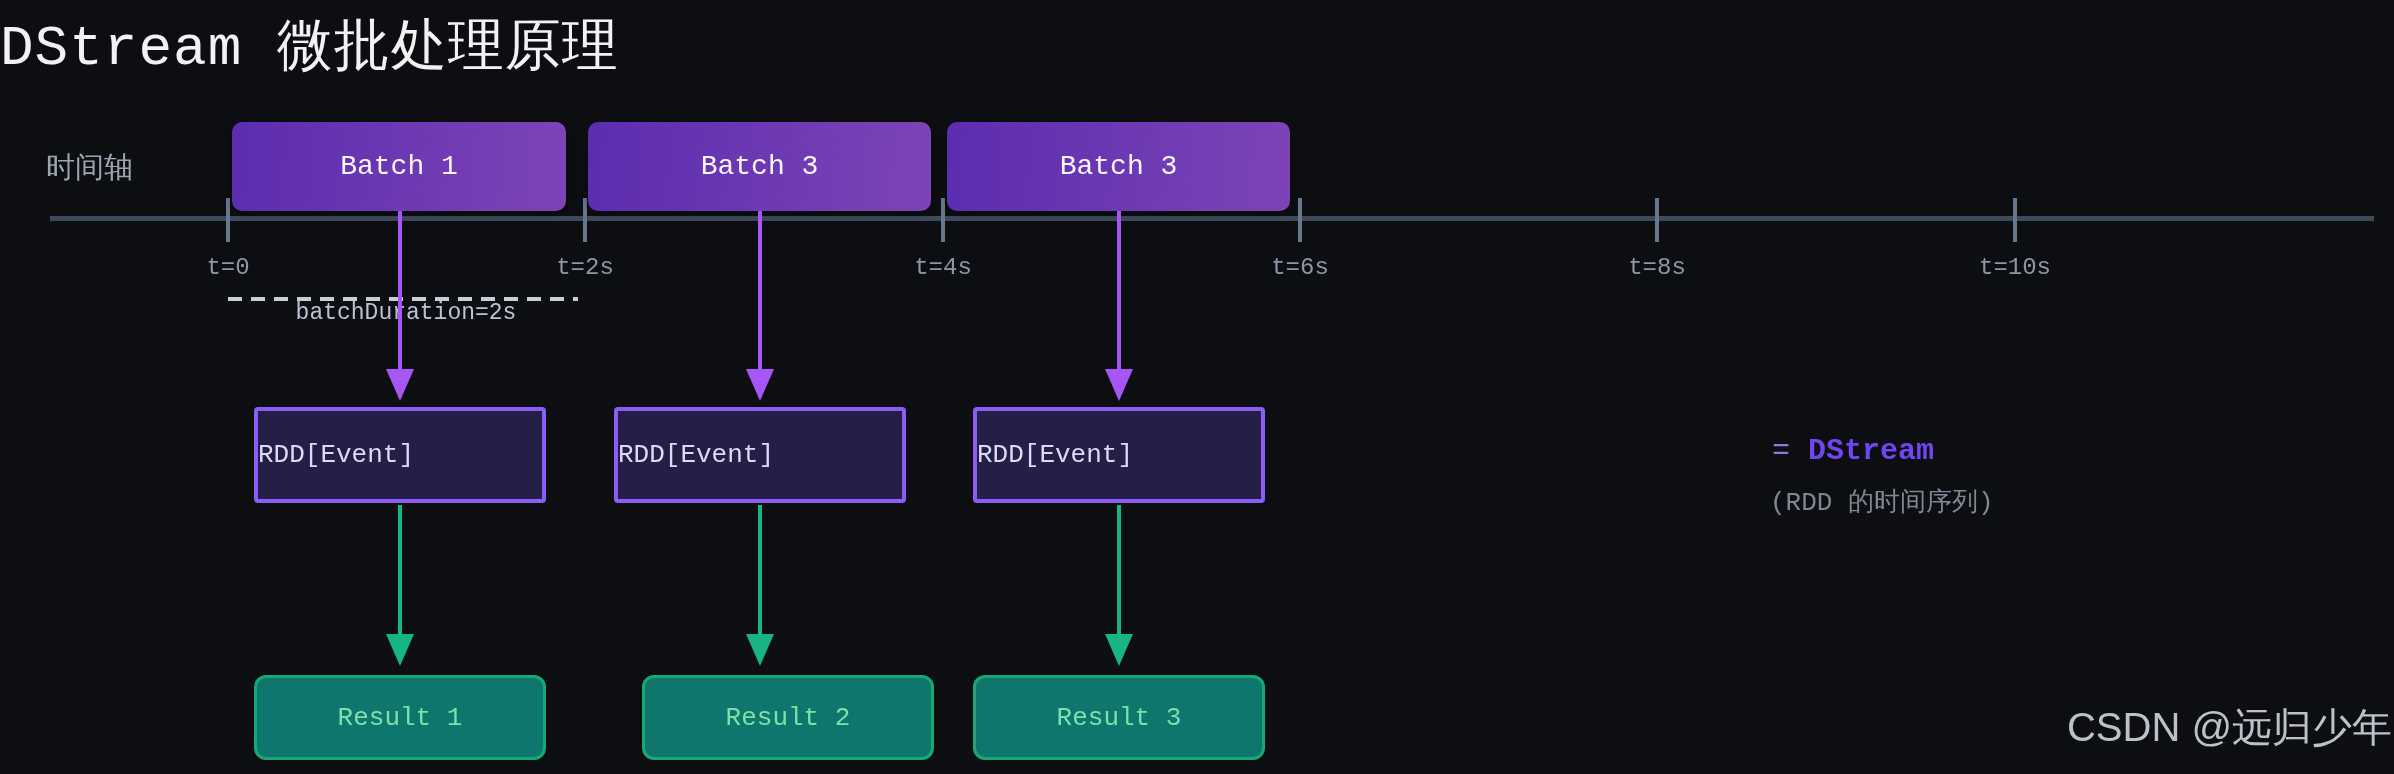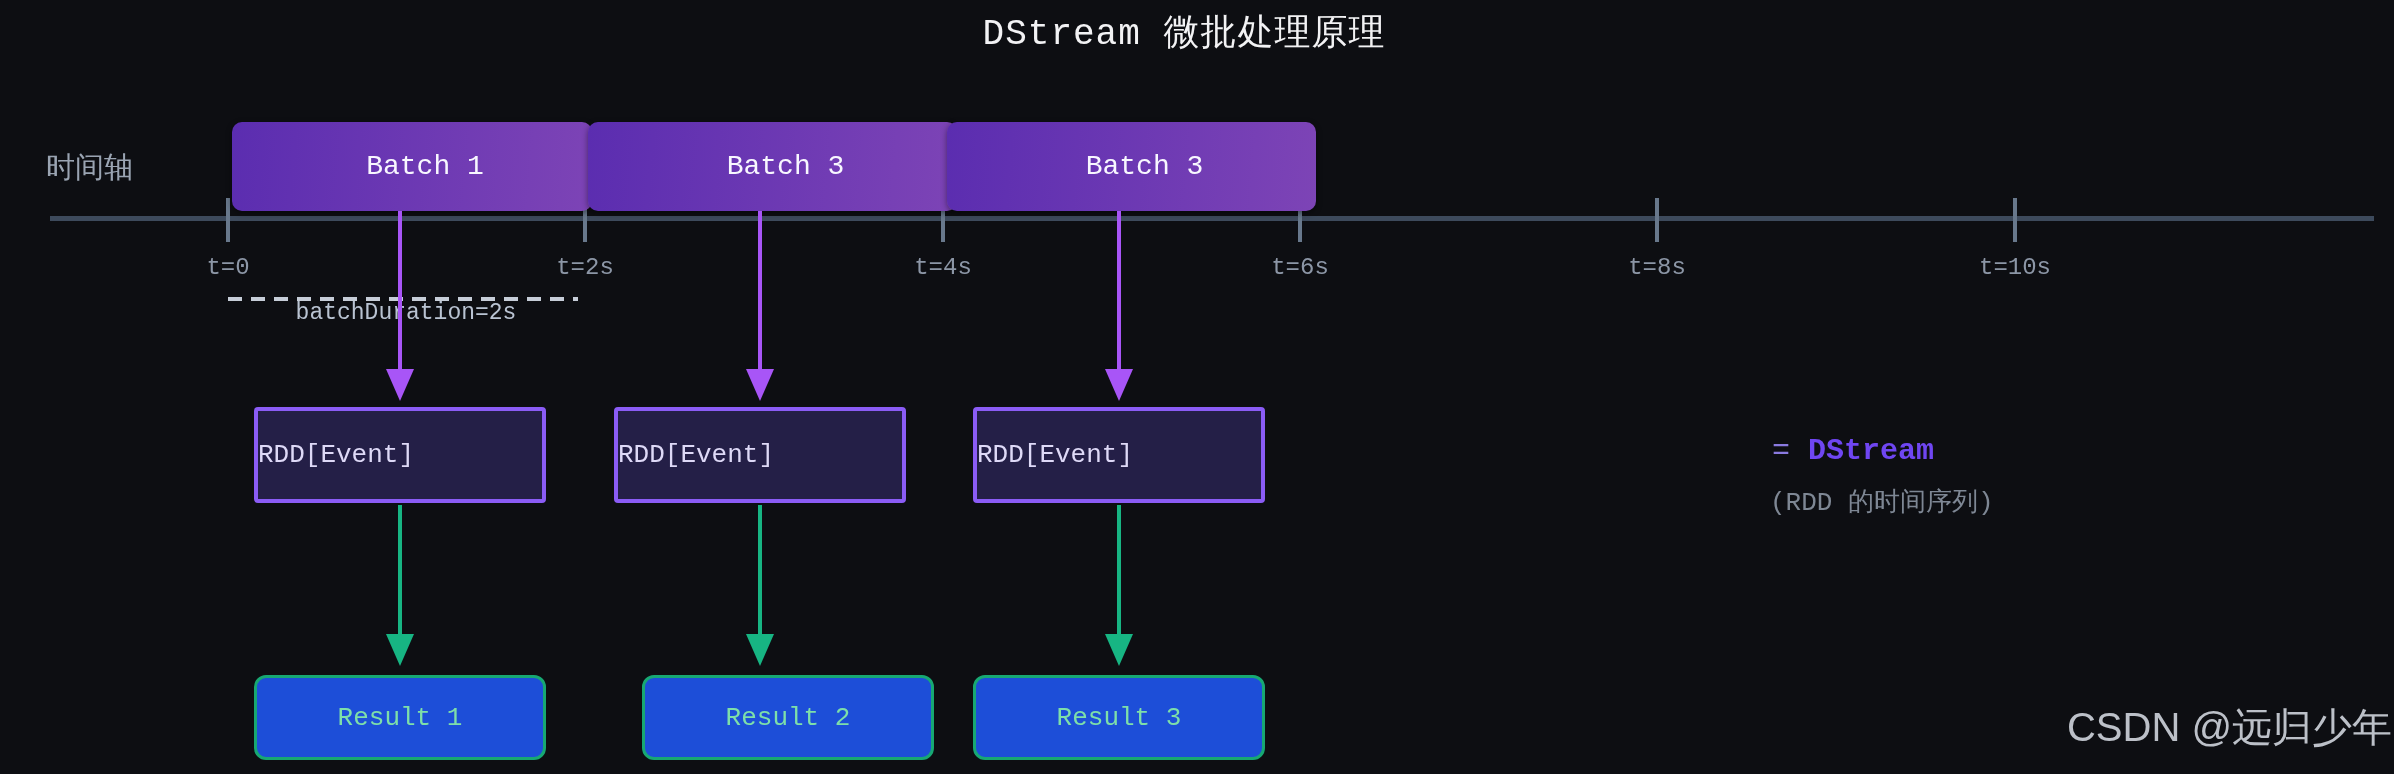--- a/index.html
+++ b/index.html
@@ -8,22 +8,22 @@
     width:2394px;height:774px;
     background:#0d0e12;
     overflow:hidden;
     font-family:"Liberation Mono","DejaVu Sans Mono",monospace;
   }
   .abs{position:absolute;}
 
   
   .title{
     left:0;top:8px;width:2368px;
-    text-align:center;
-    font-size:36px;
+    text-align:left;
+    font-size:56px;
     color:#f2f2f4;
     letter-spacing:1px;
   }
 
   
   .axis-label{
     left:46px;top:148px;
     font-size:29px;
     color:#9aa4b2;
   }
@@ -59,41 +59,40 @@
   }
 
   
   .batch{
     top:122px;height:89px;
     border-radius:10px;
     background:linear-gradient(95deg,#5b2db0,#7d44b6);
     display:flex;align-items:center;justify-content:center;
     font-size:28px;color:#f8f7ff;
     box-shadow:0 2px 6px rgba(0,0,0,.45);
-    padding-left:26px;
   }
   .batch.dimmed{
     background:linear-gradient(95deg,#4b2a87,#5f3897);
     color:#b3a4e4;
   }
 
   
   .rdd{
     top:407px;width:292px;height:96px;
     box-sizing:border-box;
     background:#241f47;
     border:4px solid #8b5cf6;
     border-radius:4px;
     display:flex;align-items:center;justify-content:flex-start;
     font-size:26px;color:#ded9f7;
   }
   .result{
     top:675px;width:292px;height:85px;
     box-sizing:border-box;
-    background:#1d4ed8;
+    background:#0f766e;
     border:3px solid #17a873;
     border-radius:12px;
     display:flex;align-items:center;justify-content:center;
     font-size:26px;color:#7edfa9;
   }
 
   
   .stem{width:4px;}
   .stem.purple{top:211px;height:158px;background:#a855f7;}
   .stem.green{top:505px;height:129px;background:#17b583;}

